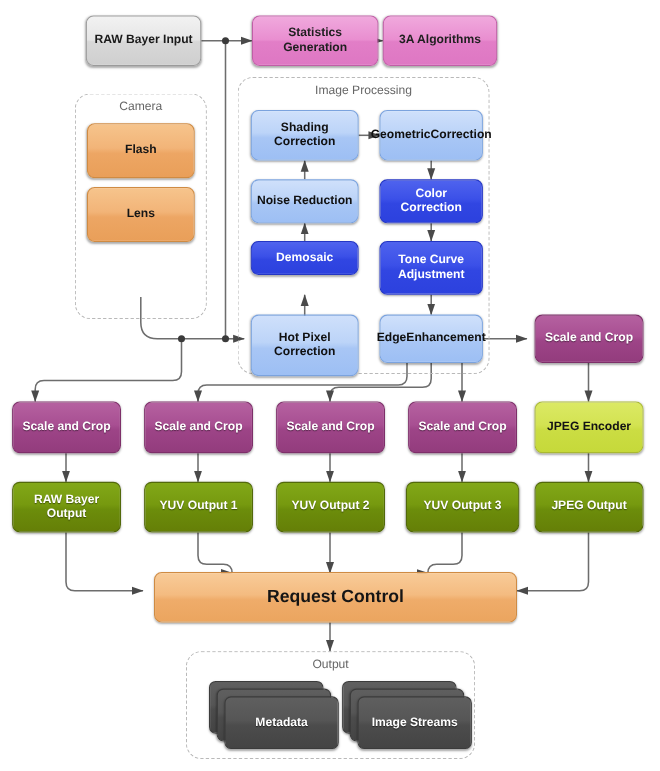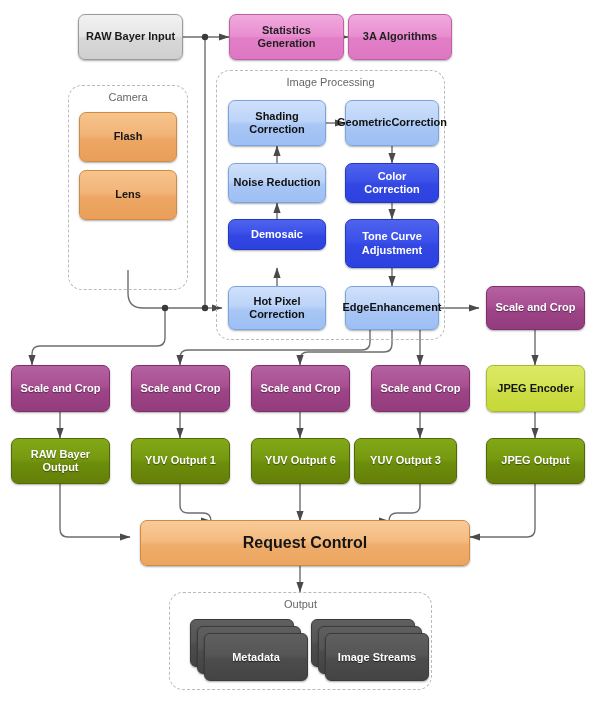--- a/index.html
+++ b/index.html
@@ -232,21 +232,21 @@
   <div class="node lblue" style="left:228px;top:100px;width:98px;height:46px;flex-direction:column;">
     <span>Shading</span>
     <span>Correction</span>
   </div>
   <div class="node lblue" style="left:228px;top:163px;width:98px;height:40px;">
     <span>Noise Reduction</span>
   </div>
   <div class="node dblue" style="left:228px;top:219px;width:98px;height:31px;">
     <span>Demosaic</span>
   </div>
-  <div class="node lblue" style="left:228px;top:286px;width:98px;height:44px;flex-direction:column;">
+  <div class="node lblue" style="left:228px;top:286px;width:98px;height:56px;flex-direction:column;">
     <span>Hot Pixel</span>
     <span>Correction</span>
   </div>
 
   <div class="node lblue" style="left:345px;top:100px;width:94px;height:46px;flex-direction:row;">
     <span>Geometric</span>
     <span>Correction</span>
   </div>
   <div class="node dblue" style="left:345px;top:163px;width:94px;height:40px;">
     <span>Color Correction</span>
@@ -281,23 +281,23 @@
   </div>
 
   <div class="node olive" style="left:11px;top:438px;width:99px;height:46px;flex-direction:column;">
     <span>RAW Bayer</span>
     <span>Output</span>
   </div>
   <div class="node olive" style="left:131px;top:438px;width:99px;height:46px;">
     <span>YUV Output 1</span>
   </div>
   <div class="node olive" style="left:251px;top:438px;width:99px;height:46px;">
-    <span>YUV Output 6</span>
-  </div>
-  <div class="node olive" style="left:354px;top:438px;width:103px;height:46px;">
+    <span>YUV Output 2</span>
+  </div>
+  <div class="node olive" style="left:369px;top:438px;width:103px;height:46px;">
     <span>YUV Output 3</span>
   </div>
   <div class="node olive" style="left:486px;top:438px;width:99px;height:46px;">
     <span>JPEG Output</span>
   </div>
 
   <div class="node reqbar" style="left:140px;top:520px;width:330px;height:46px;">
     <span>Request Control</span>
   </div>
 

